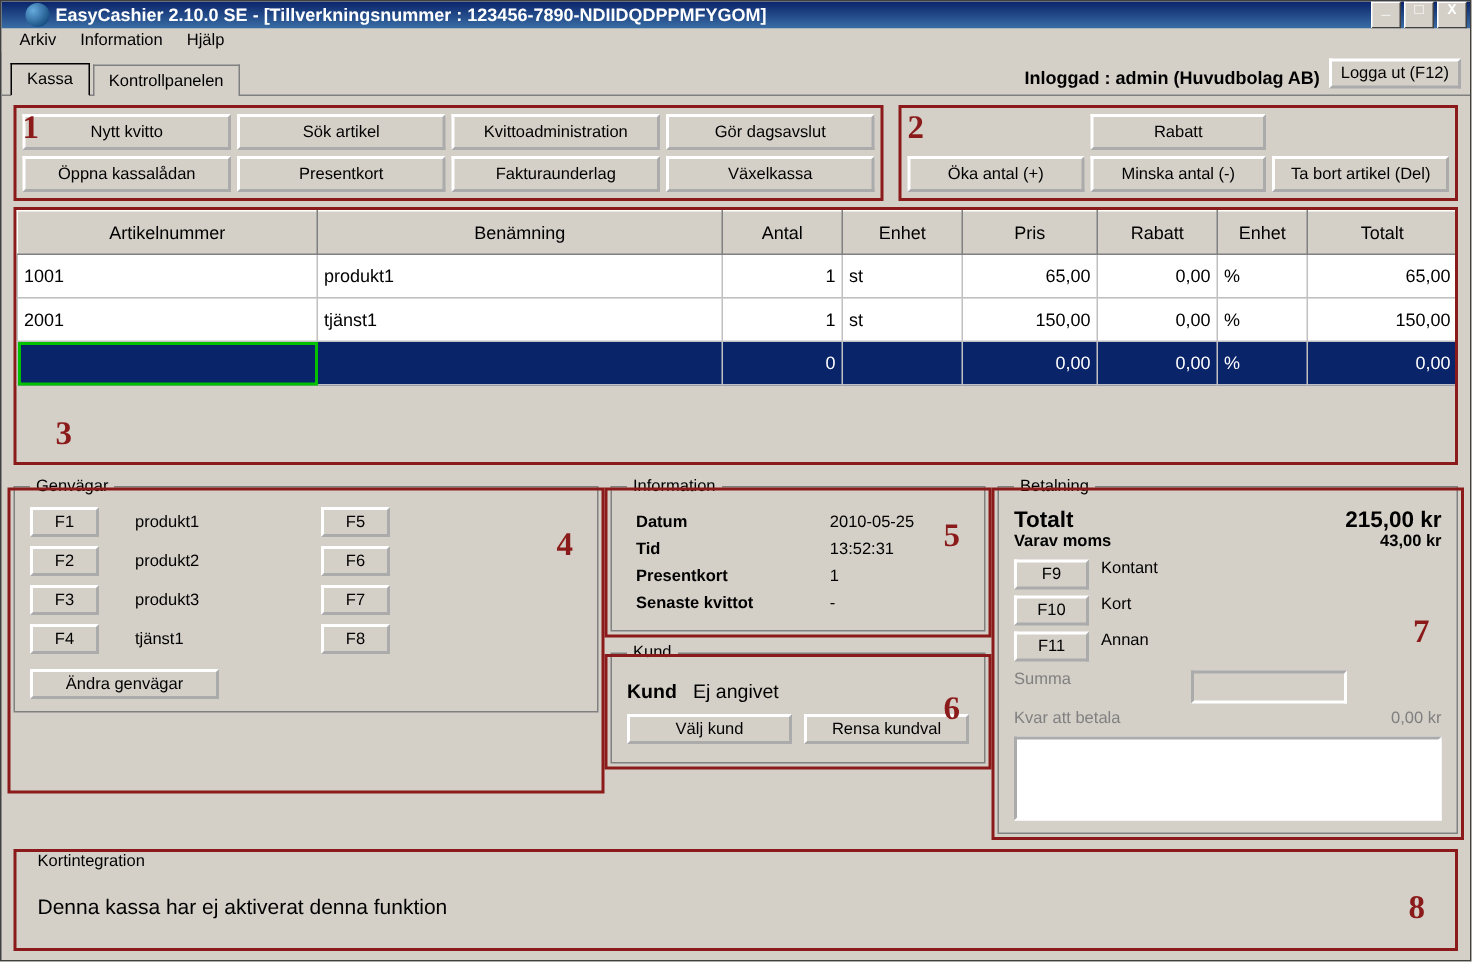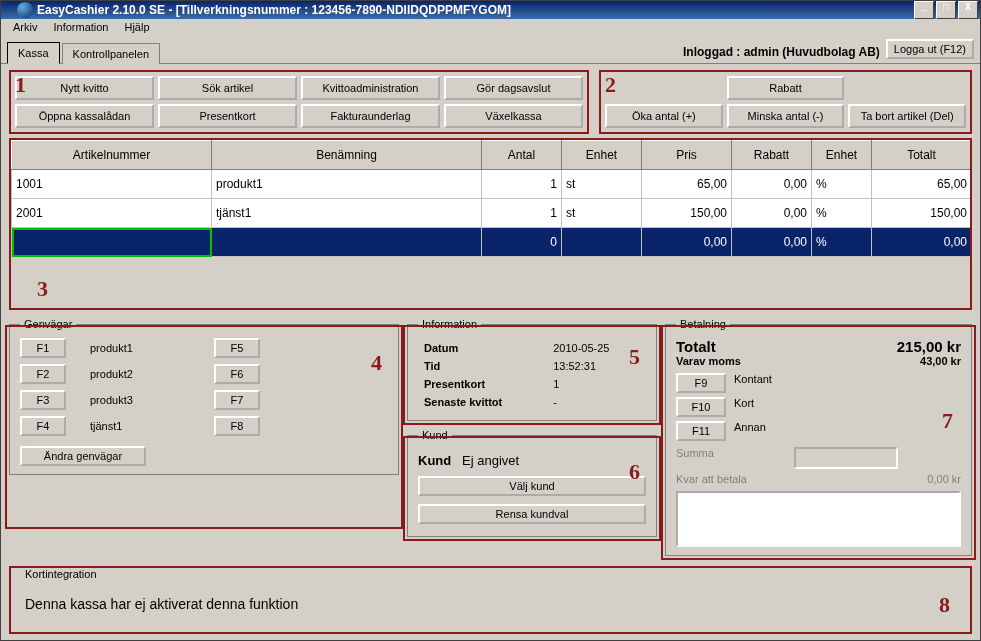--- a/index.html
+++ b/index.html
@@ -245,21 +245,21 @@
   .shortcut-label { font-size: 11px; }
   .edit-shortcuts { margin-top: 10px; }
 
   .info-table { width: 100%; }
   .info-table td { padding: 2px 4px; font-size: 11px; }
   .info-table td:first-child { font-weight: bold; }
 
   .kund-content { padding: 4px 0; }
   .kund-row1 { font-size: 13px; margin-bottom: 8px; }
   .kund-row1 b { font-weight: bold; }
-  .kund-btns { display: flex; gap: 8px; flex-direction: column; }
+  .kund-btns { display: flex; gap: 8px; }
 
   .pay-total-row { display: flex; justify-content: space-between; font-size: 15px; font-weight: bold; }
   .pay-moms-row { display: flex; justify-content: space-between; font-size: 11px; font-weight: bold; margin-bottom: 6px;}
   .pay-opt { display: flex; gap: 8px; margin: 4px 0;}
   .pay-opt .fkey { width: 46px; }
   .pay-summa-row { display: flex; gap: 8px; margin-top: 6px; color: #808080;}
   .pay-summa-row .label { width: 110px; }
   .summa-input {
     border: 2px inset #fff;
     background: #d4d0c8;

